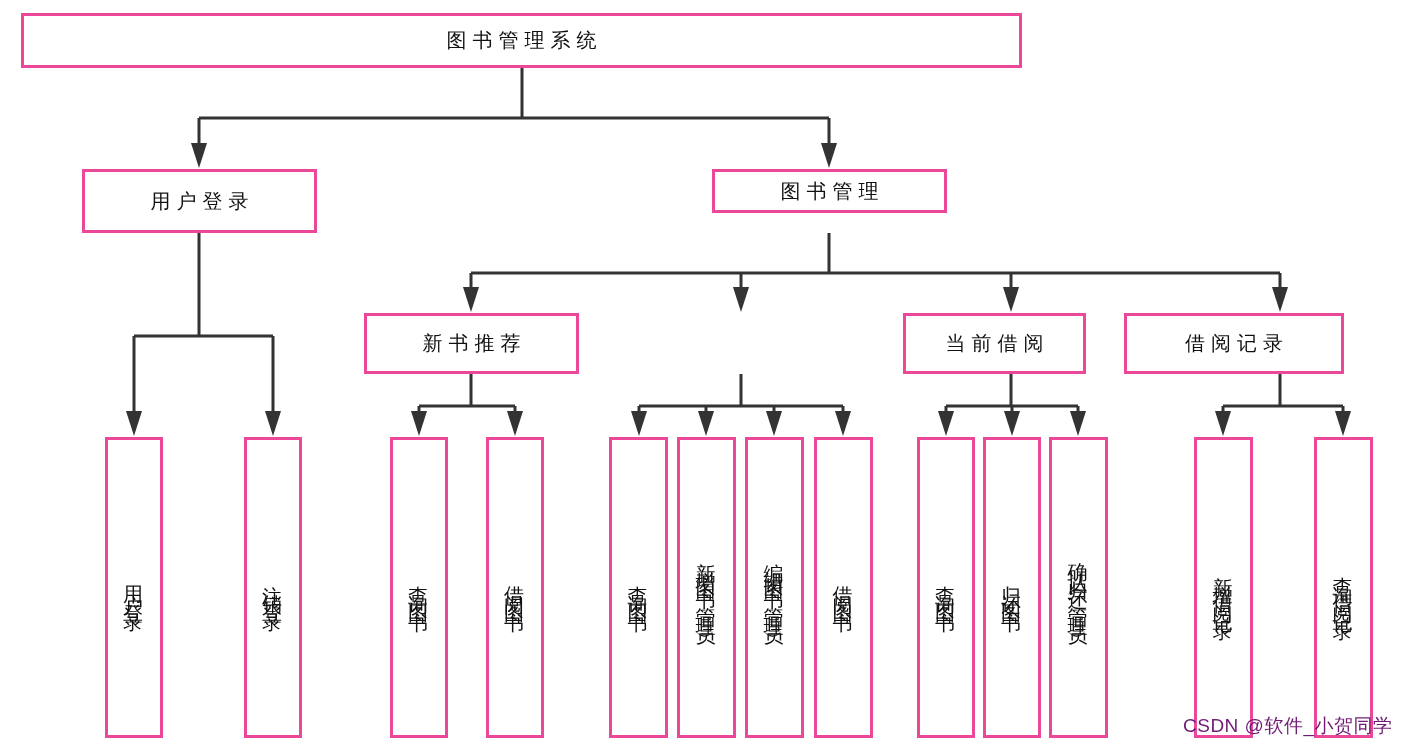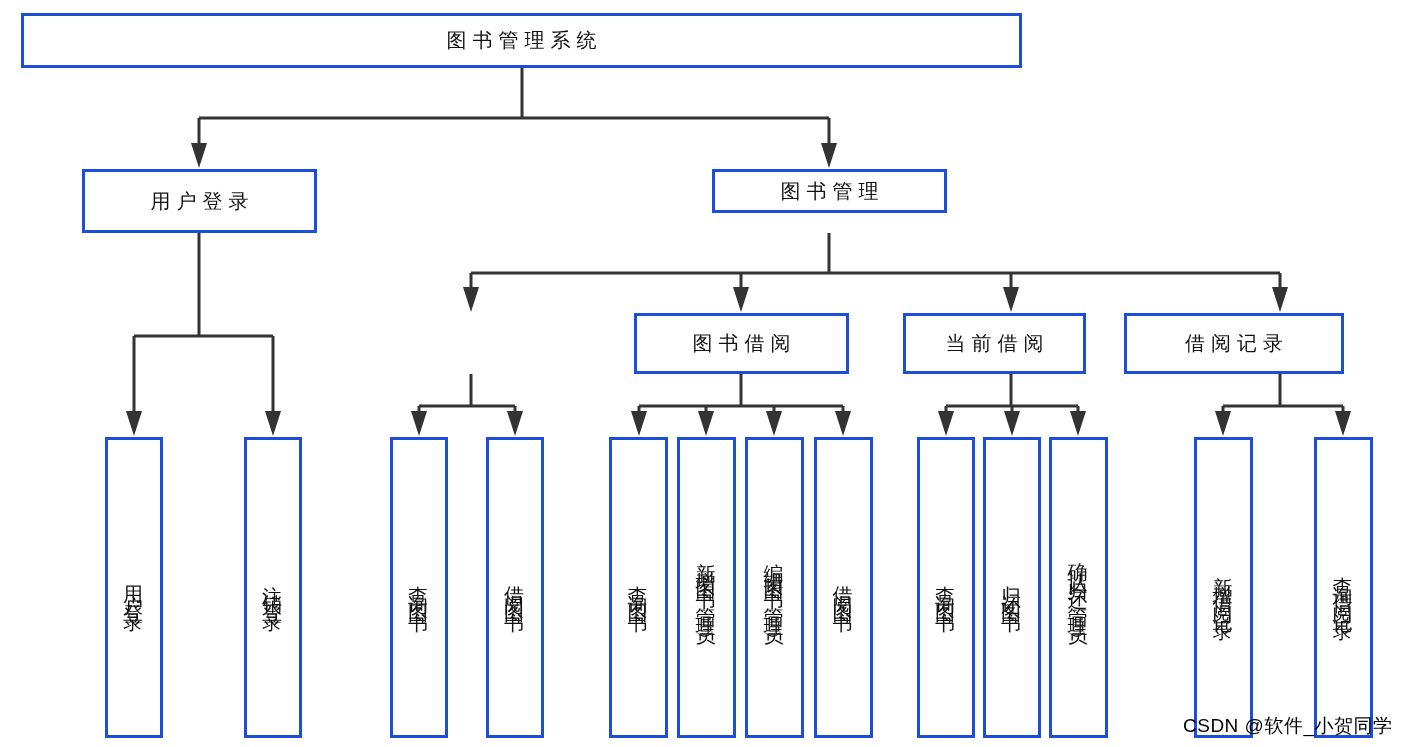--- a/index.html
+++ b/index.html
@@ -17,21 +17,21 @@
   }
   .connectors {
     position: absolute;
     left: 0;
     top: 0;
     z-index: 1;
   }
   .box {
     position: absolute;
     box-sizing: border-box;
-    border: 3px solid #1d4ed8;
+    border: 3px solid #ec4899;
     background: #ffffff;
     display: flex;
     align-items: center;
     justify-content: center;
     z-index: 2;
     color: #111111;
   }
   .hbox span {
     font-size: 20px;
     letter-spacing: 6px;
@@ -46,21 +46,21 @@
     letter-spacing: 9px;
     white-space: nowrap;
     color: #111111;
   }
   .watermark {
     position: absolute;
     left: 1183px;
     top: 713px;
     z-index: 3;
     font-size: 19px;
-    color: #000000;
+    color: #701a75;
     white-space: nowrap;
     letter-spacing: 0.5px;
   }
 </style>
 </head>
 <body>
 
 <div class="canvas">
 
   <svg class="connectors" width="1405" height="747" viewBox="0 0 1405 747">
@@ -107,22 +107,22 @@
     <span>图书管理系统</span>
   </div>
 
   <div class="box hbox" style="left:82px;top:169px;width:235px;height:64px">
     <span>用户登录</span>
   </div>
   <div class="box hbox" style="left:712px;top:169px;width:235px;height:44px">
     <span>图书管理</span>
   </div>
 
-  <div class="box hbox" style="left:634px;top:313px;width:215px;height:61px">
-    <span>图书借阅</span>
+  <div class="box hbox" style="left:364px;top:313px;width:215px;height:61px">
+    <span>新书推荐</span>
   </div>
   <div class="box hbox" style="left:903px;top:313px;width:183px;height:61px">
     <span>当前借阅</span>
   </div>
   <div class="box hbox" style="left:1124px;top:313px;width:220px;height:61px">
     <span>借阅记录</span>
   </div>
 
   <div class="box vbox" style="left:105px;top:437px;width:58px;height:301px">
     <span>用户登录</span>

